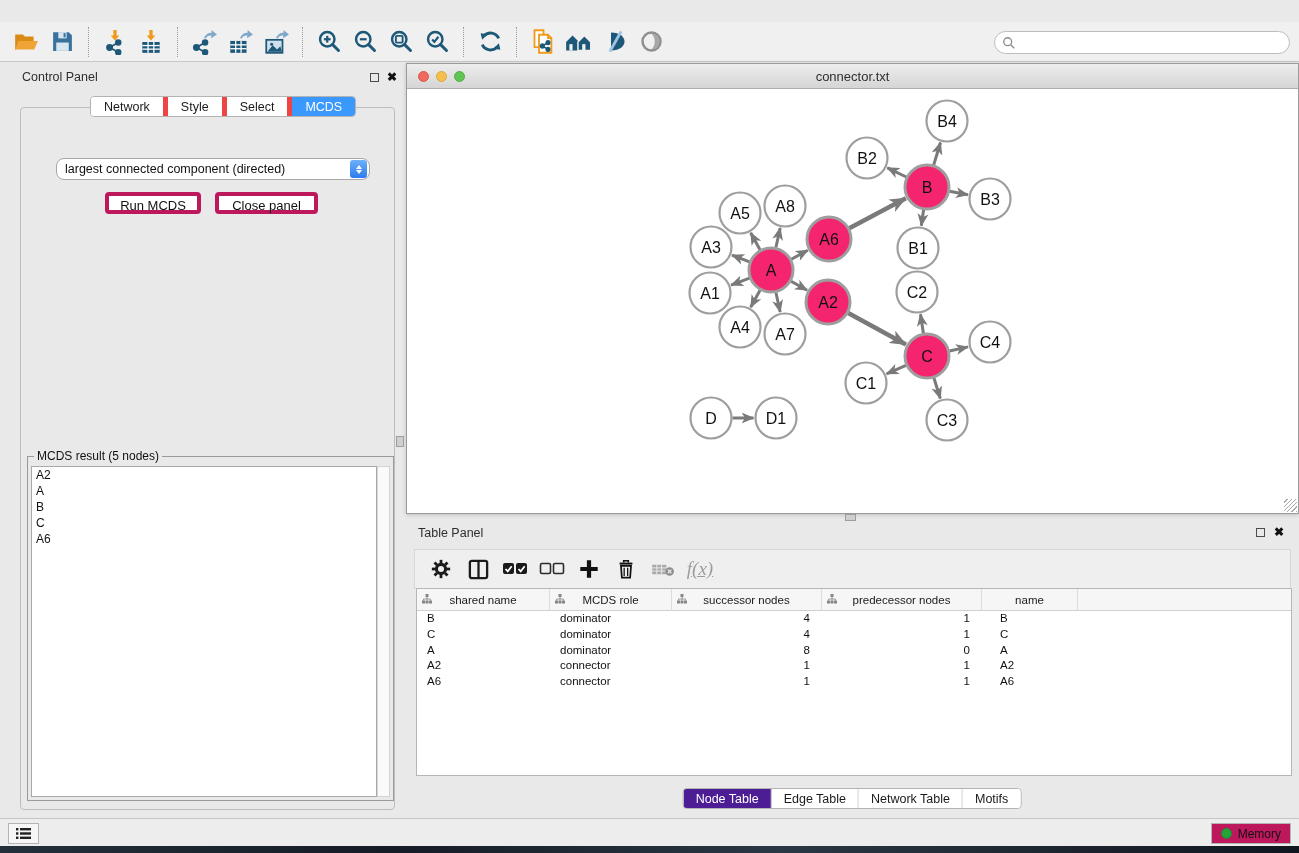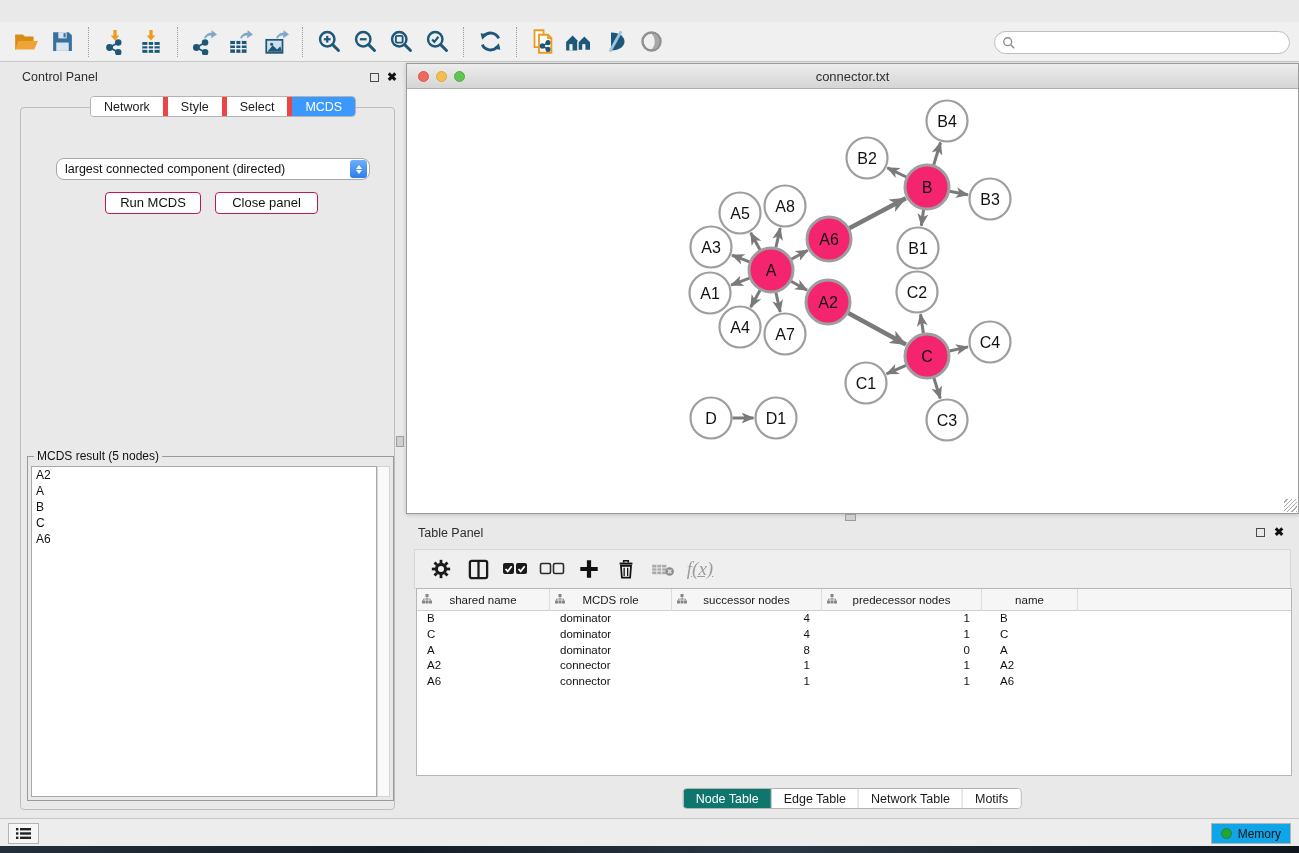--- a/index.html
+++ b/index.html
@@ -49,21 +49,21 @@
   .criterion { position:absolute; left:35px; top:50px; width:314px; height:22px;
     background:#fff; border:1px solid #a8a8a8; border-radius:8px;
     font-size:12.5px; line-height:20px; padding-left:8px; color:#111; }
   .stepper { position:absolute; right:2px; top:1px; width:17px; height:18px; border-radius:3px;
     background:linear-gradient(#6cb1f8,#2e7bf0); display:flex; flex-direction:column;
     align-items:center; justify-content:center; gap:1px; }
   .stepper i { width:0; height:0; border-left:3.5px solid transparent; border-right:3.5px solid transparent; }
   .stepper .up { border-bottom:4px solid #fff; }
   .stepper .dn { border-top:4px solid #fff; }
   .cp-btn { position:absolute; top:84px; height:22px; background:#fff;
-    border:1px solid #be185d; border-radius:4px; font-size:13px; color:#111;
+    border:4px solid #be185d; border-radius:4px; font-size:13px; color:#111;
     text-align:center; line-height:20px; }
   .btn-run { left:84px; width:96px; }
   .btn-close { left:194px; width:103px; }
   .mcds-fieldset { position:absolute; left:6px; top:348px; width:367px; height:345px;
     border:1px solid #9a9a9a; }
   .mcds-legend { position:absolute; left:6px; top:-8px; background:#e9e9e9; padding:0 3px;
     font-size:12px; color:#111; }
   .mcds-list { position:absolute; left:3px; top:9px; right:16px; bottom:3px;
     background:#fff; border:1px solid #a9a9a9; overflow:hidden; }
   .mcds-item { font-size:12px; line-height:16px; padding:0 4px; color:#111; }
@@ -103,28 +103,28 @@
   .td { font-size:11.5px; line-height:15.8px; color:#111; white-space:nowrap; overflow:hidden; }
   .td.txt { padding-left:10px; }
   .td.num { text-align:right; padding-right:12px; }
   .td.name-col { padding-left:18px; }
   .tp-tabs { position:absolute; left:446px; top:269px; transform:translateX(-50%);
     display:flex; height:21px; border:1px solid #b3b3b3; border-radius:4px;
     background:#fff; overflow:hidden; }
   .tp-tab { padding:0 12px; font-size:12.5px; line-height:20px; color:#1a1a1a;
     border-right:1px solid #c6c6c6; background:#fff; }
   .tp-tab:last-child { border-right:none; }
-  .tp-tab.active { background:#0f766e; color:#fff;text-align:center; }
+  .tp-tab.active { background:#4c1d95; color:#fff;text-align:center; }
   
   .statusbar { position:absolute; left:0; top:818px; width:1299px; height:28px;
     background:#ededed; border-top:1px solid #c6c6c6; }
   .list-btn { position:absolute; left:8px; top:4px; width:31px; height:21px;
     background:#f6f6f6; border:1px solid #b4b4b4; display:flex; align-items:center; justify-content:center; }
   .memory-btn { position:absolute; right:8px; top:4px; height:21px; padding:0 9px;
-    background:#0ea5e9; border:1px solid #b4b4b4; display:flex; align-items:center; gap:6px;
+    background:#be185d; border:1px solid #b4b4b4; display:flex; align-items:center; gap:6px;
     font-size:12px; color:#111; }
   .mem-dot { width:11px; height:11px; border-radius:50%; background:#23a438; border:1px solid #1d8a2f; }
   .desktop-strip { position:absolute; left:0; top:846px; width:1299px; height:7px;
     background:linear-gradient(90deg,#232f3b,#141c26 30%,#2a3744 60%,#10161e); }
   svg { display:block; }
 </style>
 </head>
 <body>
 
 <div class="screen">

